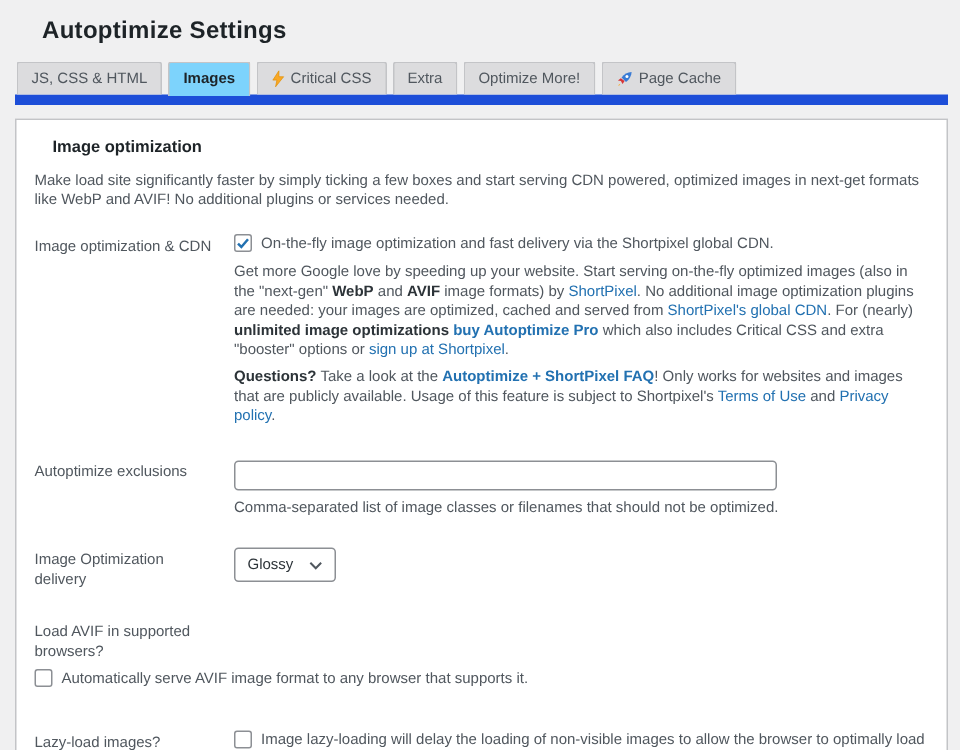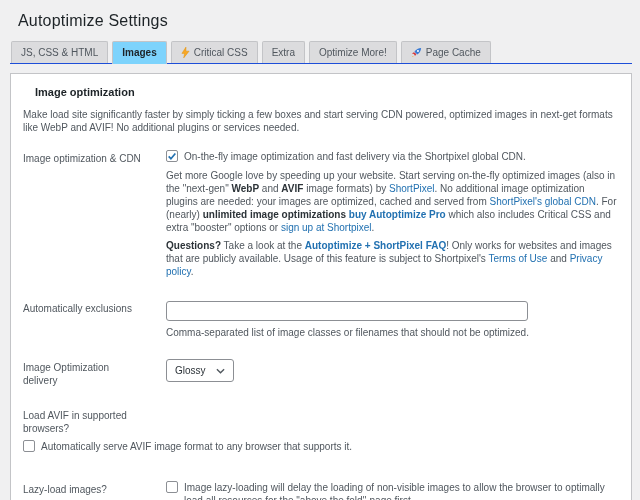--- a/index.html
+++ b/index.html
@@ -6,27 +6,27 @@
   html, body { margin: 0; padding: 0; }
   body {
     width: 640px; height: 500px; overflow: hidden;
     background: #f0f0f1;
     font-family: "Liberation Sans", "DejaVu Sans", sans-serif;
     color: #3c434a;
   }
   .wrap { padding: 6px 8px 0 10px; }
 
   h1.page-title {
-    font-size: 16px; font-weight: 400; color: #1d2327;
-    margin: 6px 0 11px 8px; letter-spacing: 0.2px;
+    font-size: 16px; font-weight: 700; color: #1d2327;
+    margin: 6px 0 11px 18px; letter-spacing: 0.2px;
   }
 
   
   .nav-tab-wrapper {
-    border-bottom: 1px solid #1d4ed8;
+    border-bottom: 7px solid #1d4ed8;
     padding-left: 1px;
     display: flex; gap: 4px;
   }
   .nav-tab {
     background: #dcdcde;
     border: 1px solid #c3c4c7;
     border-bottom: none;
     border-radius: 2px 2px 0 0;
     padding: 5px 9px 5px 9px;
     font-size: 10px; color: #50575e;
@@ -55,21 +55,21 @@
     padding-left: 12px;
   }
   .intro {
     font-size: 10px; line-height: 13px; color: #50575e;
     margin: 0 0 16px 0;
   }
 
   
   .form-row { display: flex; margin-bottom: 20px; }
   .row-label {
-    width: 121px; margin-right: 22px; flex-shrink: 0;
+    width: 121px; margin-right: 12px; flex-shrink: 0;
     font-size: 10px; line-height: 13px; color: #50575e;
     padding-top: 2px;
   }
   .row-content { flex: 1; font-size: 10px; line-height: 13px; color: #50575e; }
   .row-content p { margin: 0 0 5px 0; }
   .row-content p:last-child { margin-bottom: 0; }
   strong { color: #2c3338; }
   a.link { color: #2271b1; cursor: pointer; }
   a.link.bold { font-weight: 700; }
 
@@ -158,21 +158,21 @@
               </svg>
           </span>
           <span>On-the-fly image optimization and fast delivery via the Shortpixel global CDN.</span>
         </div>
         <p><span>Get more Google love by speeding up your website. Start serving on-the-fly optimized images (also in the "next-gen" </span><strong>WebP</strong><span> and </span><strong>AVIF</strong><span> image formats) by </span><a class="link">ShortPixel</a><span>. No additional image optimization plugins are needed: your images are optimized, cached and served from </span><a class="link">ShortPixel's global CDN</a><span>. For (nearly) </span><strong>unlimited image optimizations</strong><span> </span><a class="link bold">buy Autoptimize Pro</a><span> which also includes Critical CSS and extra "booster" options or </span><a class="link">sign up at Shortpixel</a><span>.</span></p>
         <p><strong>Questions?</strong><span> Take a look at the </span><a class="link bold">Autoptimize + ShortPixel FAQ</a><span>! Only works for websites and images that are publicly available. Usage of this feature is subject to Shortpixel's </span><a class="link">Terms of Use</a><span> and </span><a class="link">Privacy policy</a><span>.</span></p>
       </div>
     </div>
 
     <div class="form-row">
-      <div class="row-label">Automatically exclusions</div>
+      <div class="row-label">Autoptimize exclusions</div>
       <div class="row-content">
         <input type="text" class="text-input" value="" style="">
         <div class="helper">Comma-separated list of image classes or filenames that should not be optimized.</div>
       </div>
     </div>
 
     <div class="form-row">
       <div class="row-label">Image Optimization delivery</div>
       <div class="row-content">
         <span class="select">

